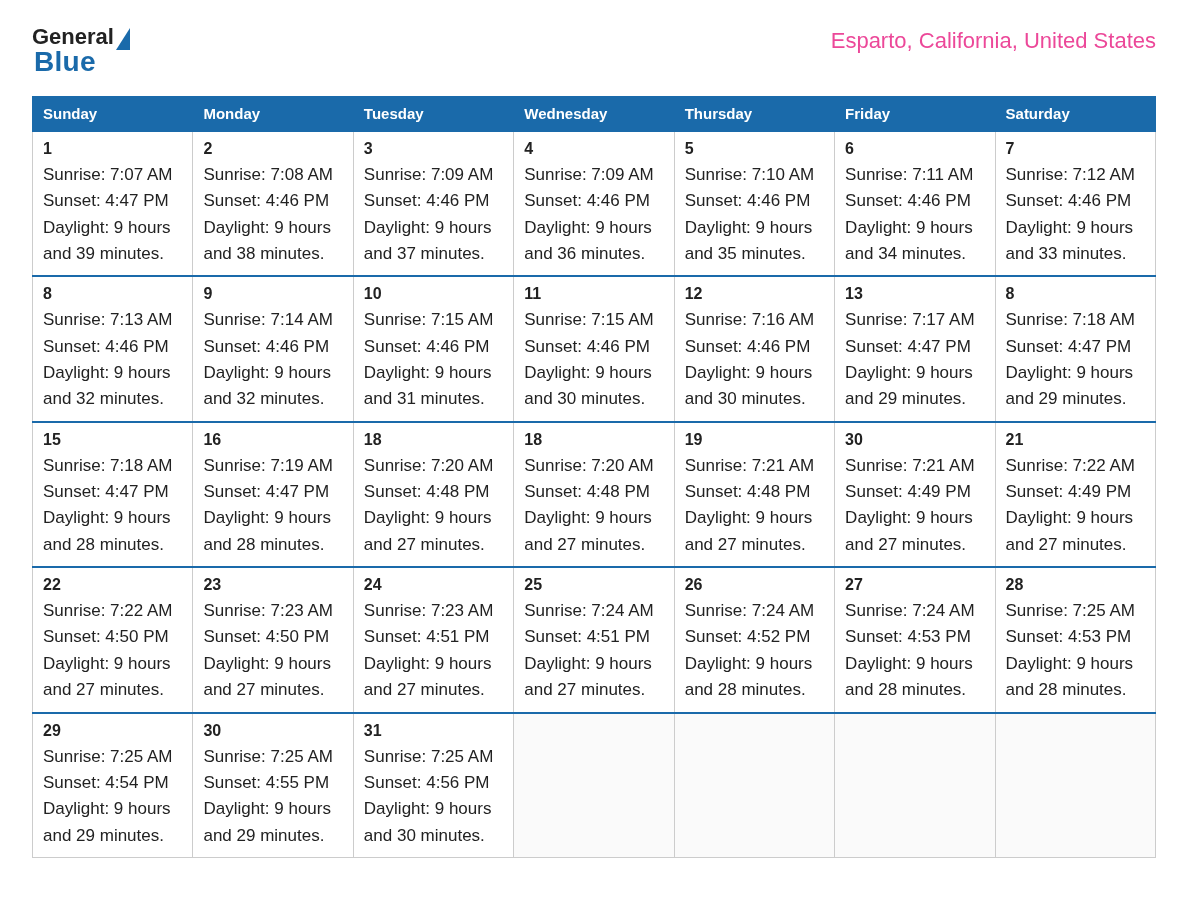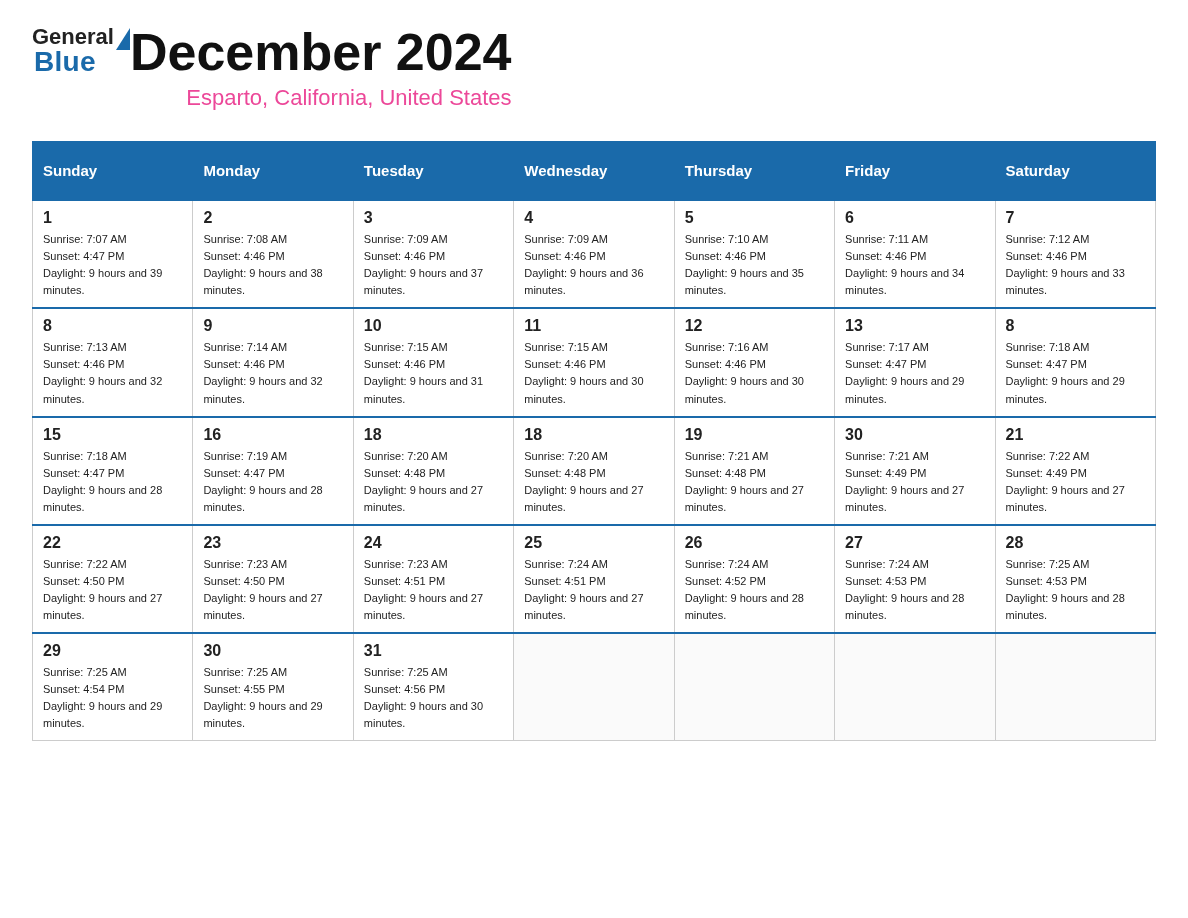--- a/index.html
+++ b/index.html
@@ -6,22 +6,23 @@
     body {
       font-family: Arial, sans-serif;
       background: #fff;
       color: #222;
       width: 1188px;
       min-height: 918px;
       padding: 24px 32px;
     }
     .header {
       display: flex;
+      justify-content: space-between;
       align-items: flex-start;
-      margin-bottom: 30px;
+      margin-bottom: 18px;
     }
     .logo {
       display: flex;
       flex-direction: column;
       align-items: flex-start;
     }
     .logo-top {
       display: flex;
       align-items: center;
     }
@@ -56,42 +57,42 @@
     table {
       width: 100%;
       border-collapse: collapse;
       table-layout: fixed;
     }
     thead tr th {
       background: #1a6aaa;
       color: #fff;
       font-size: 15px;
       font-weight: bold;
-      padding: 20px 10px;
+      padding: 8px 10px;
       text-align: left;
       border: 1px solid #1a6aaa;
     }
     tbody tr td {
       vertical-align: top;
       border: 1px solid #ccc;
       border-top: 2px solid #1a6aaa;
       padding: 8px 10px;
       min-height: 110px;
       font-size: 13px;
       color: #222;
       background: #fff;
     }
     .day-num {
       font-size: 16px;
       font-weight: bold;
       margin-bottom: 4px;
       display: block;
     }
     .day-info {
-      font-size: 11px;
+      font-size: 17px;
       line-height: 1.55;
       color: #222;
     }
     td.empty {
       background: #fafafa;
       border-top: 2px solid #1a6aaa;
     }
     .logo-line2 {
       font-size: 28px;
       font-weight: bold;
@@ -108,21 +109,20 @@
   <div class="logo">
     <div class="logo-top">
       <span class="logo-general">General</span>
       <div class="logo-triangle"></div>
     </div>
     <div class="logo-line2">
       <span>Blue</span>
     </div>
   </div>
   <div class="title-block">
-    <div class="month-title">December 2024</div>
     <div class="subtitle">Esparto, California, United States</div>
   </div>
 </div>
 
 <table>
   <thead>
     <tr>
     <th>Sunday</th>
         <th>Monday</th>
         <th>Tuesday</th>

